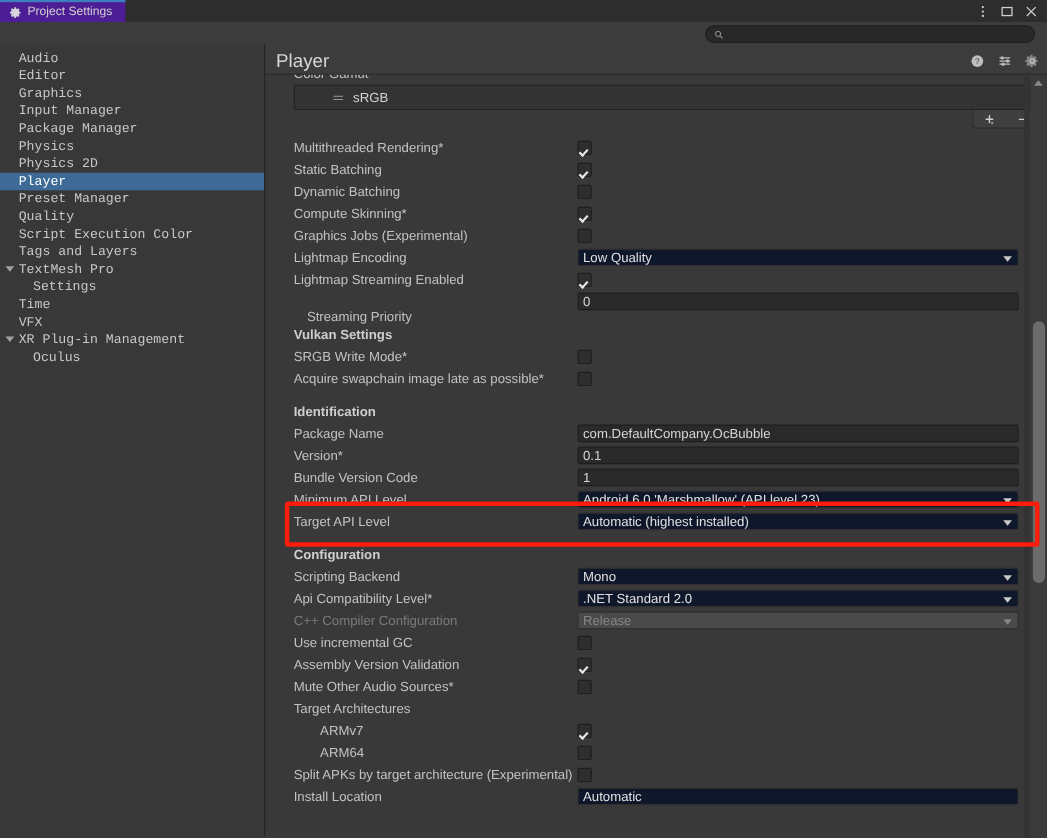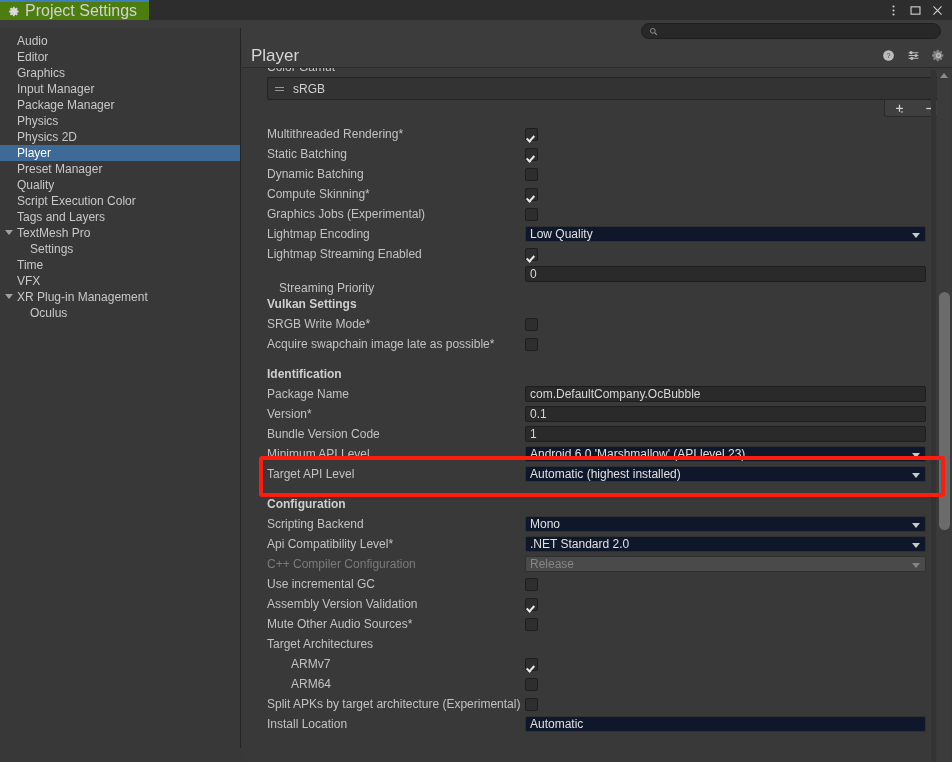--- a/index.html
+++ b/index.html
@@ -16,24 +16,24 @@
   
   .tabstrip {
     position: absolute; left: 0; top: 0; width: 952px; height: 20px;
     background: #2d2d2d;
     display: flex; align-items: stretch;
   }
   .tab {
     position: relative;
     display: flex; align-items: center; gap: 5px;
     padding: 0 12px 0 9px;
-    background: #4d7c0f;
+    background: #4c1d95;
     border-top: 2px solid #3d7ebf;
     height: 20px;
-    font-size: 16px; color: #d2d2d2;
+    font-size: 11px; color: #d2d2d2;
     white-space: nowrap;
   }
   .tab .gear { width: 11px; height: 11px; display: block; }
   .tabstrip-rest { flex: 1; background: #2d2d2d; }
   .wincontrols {
     position: absolute; right: 3px; top: 0; height: 20px;
     display: flex; align-items: center; gap: 9px; padding-right: 5px;
   }
   .wincontrols .ic { width: 13px; height: 13px; display: block; cursor: default; }
 
@@ -49,24 +49,25 @@
   }
   .searchbox .mag { width: 9px; height: 9px; display: block; opacity: .75; }
   .searchbox input {
     flex: 1; background: transparent; border: none; outline: none;
     color: #c8c8c8; font-family: "Liberation Sans", sans-serif; font-size: 11px;
     padding-left: 4px;
   }
 
   
   .sidebar {
-    position: absolute; left: 0; top: 28px; width: 241px; height: 720px;
+    position: absolute; left: 0; top: 40px; width: 241px; height: 720px;
     background: #383838;
     border-right: 1px solid #242424;
     padding-top: 5px;
+    font-family: Liberation Mono, monospace;
   }
   .side-item {
     height: 16px; line-height: 16px;
     padding-left: 17px;
     font-size: 12px; color: #c8c8c8;
     white-space: nowrap; position: relative;
   }
   .side-item.indent { padding-left: 30px; }
   .side-item.selected { background: #3d6a96; color: #ffffff; }
   .side-item .arrow {
@@ -150,21 +151,21 @@
     height: 16px; width: 401px; flex: none;
     background: #2a2a2a; border: 1px solid #1e1e1e; border-radius: 2px;
     display: flex; align-items: center;
     padding-left: 4px; font-size: 12px; color: #d6d6d6;
     overflow: hidden; white-space: nowrap;
   }
 
   
   .listbox {
     margin-left: 25px; width: 678px;
-    background: #333333; border: 1px solid #232323; border-radius: 2px;
+    background: #333333; border: 1px solid #232323; border-radius: 2px; padding-left: 28px;
   }
   .list-item {
     height: 21px; display: flex; align-items: center;
     padding-left: 7px; gap: 9px; font-size: 12px; color: #d2d2d2;
   }
   .grip {
     width: 9px; height: 6px; display: block; flex: none;
   }
   .list-footer {
     position: relative; height: 18px; margin-left: 25px; width: 678px;

